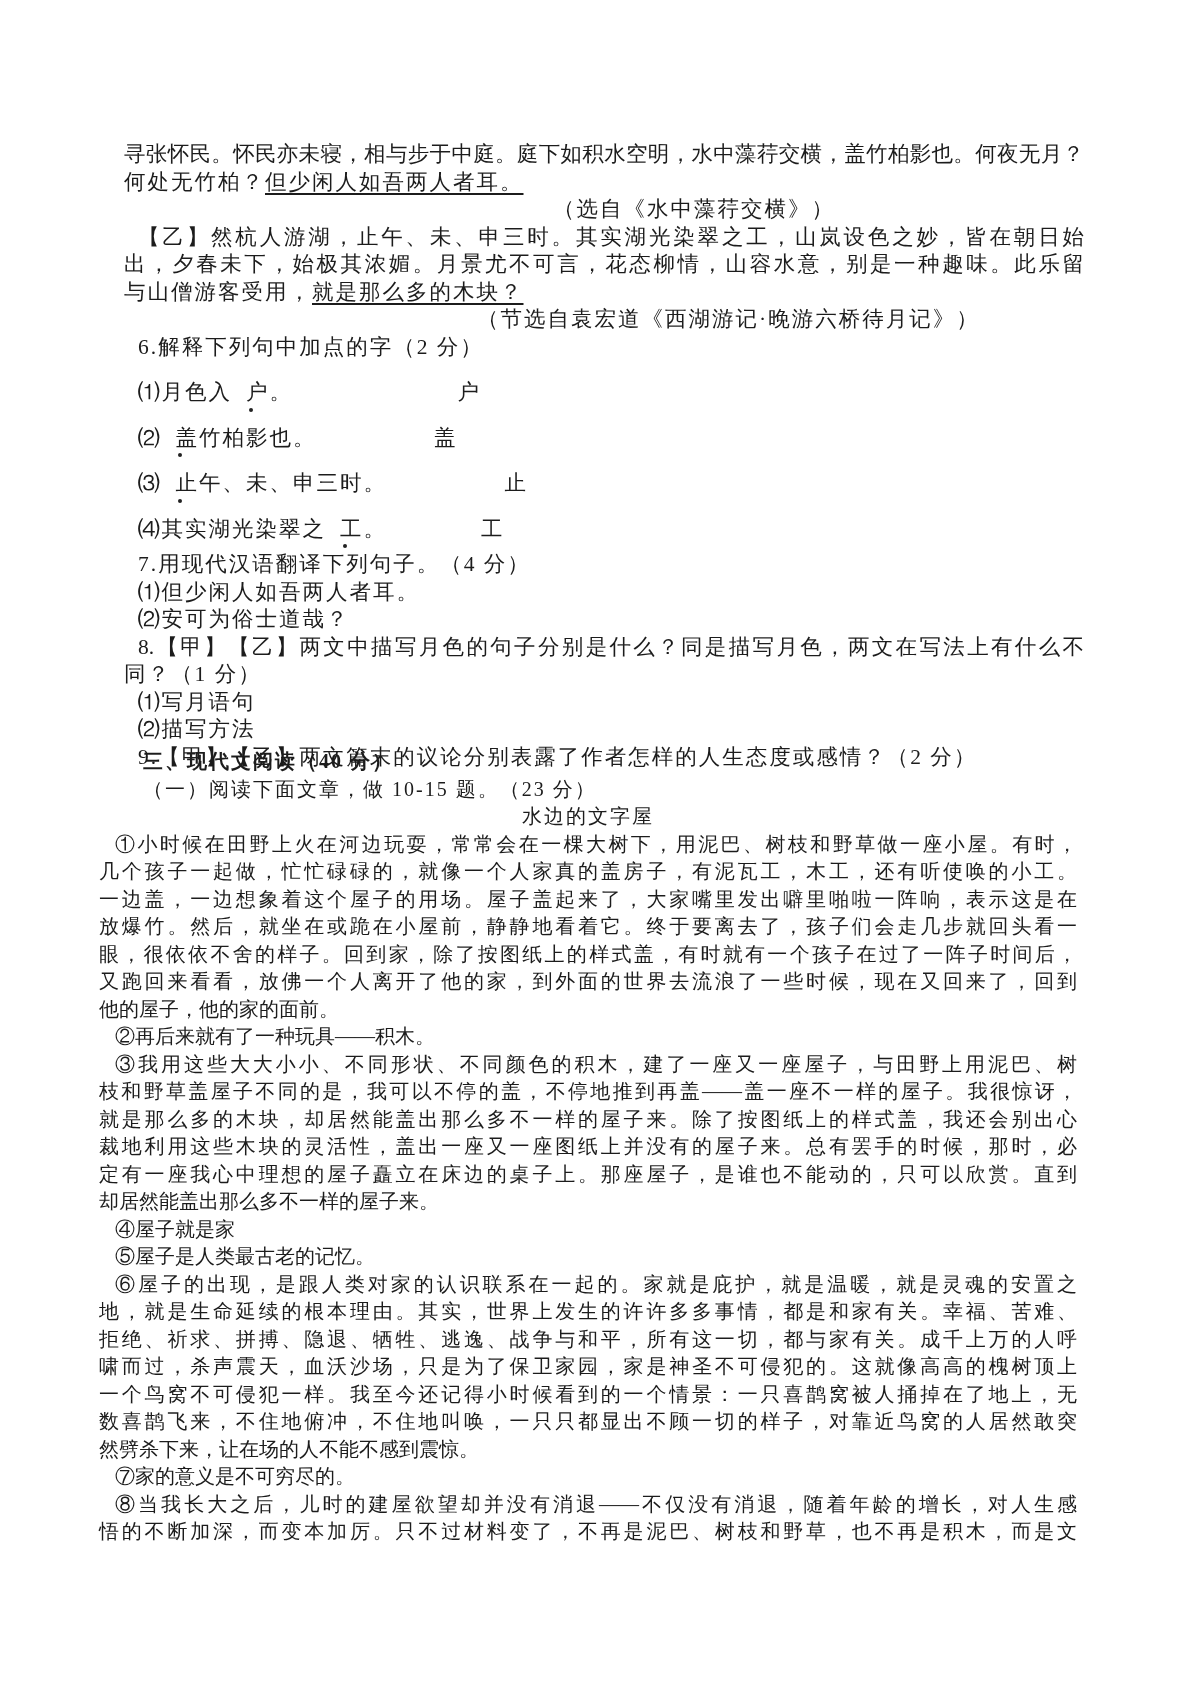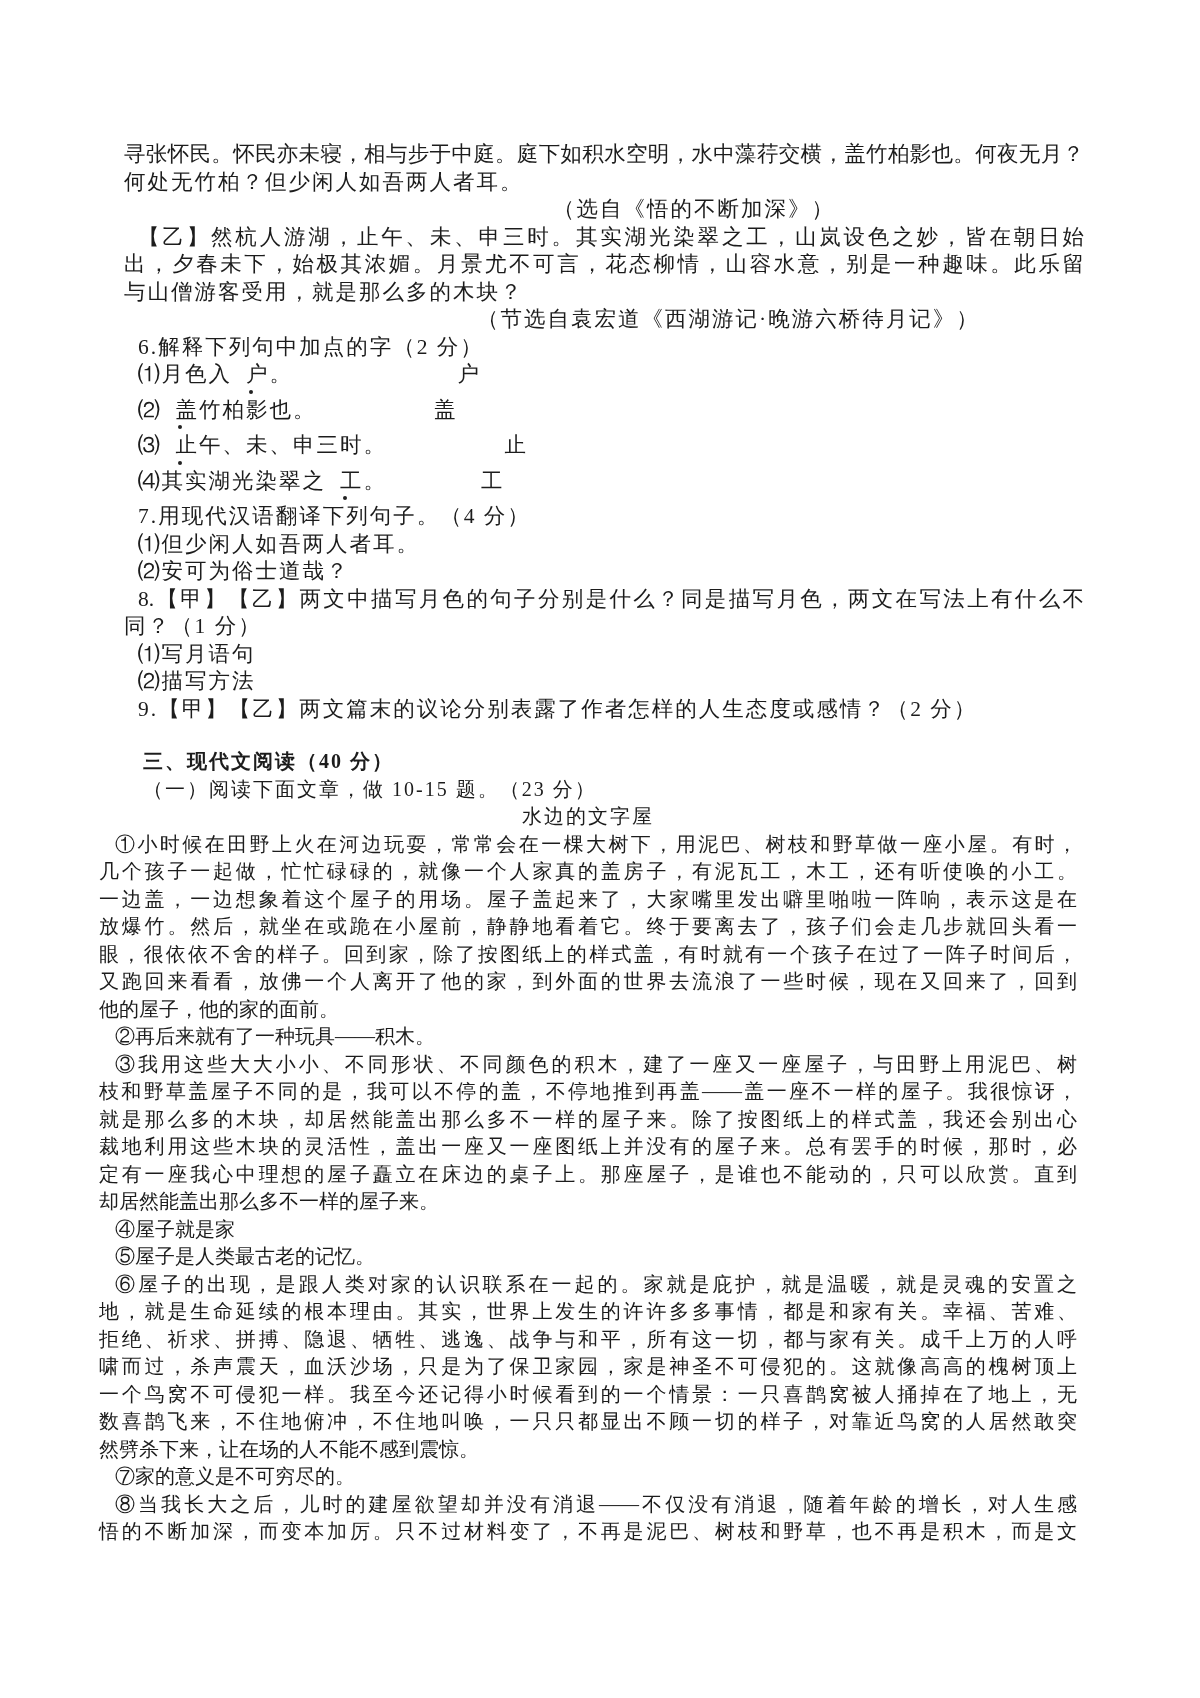--- a/index.html
+++ b/index.html
@@ -27,48 +27,48 @@
     top: 748px;
     width: 978px;
     font-size: 20px;
     line-height: 27.5px;
   }
   .line { white-space: normal; }
   .full { text-align: justify; text-align-last: justify; }
   .ind  { text-indent: 14px; }
   .ind-p{ text-indent: 16px; }
   .ind-h{ text-indent: 44px; }
-  .wide { margin-bottom: 8px; }
+  .wide { margin-bottom: 8px; margin-top: 18px; }
   .center { text-align: center; }
   .src1 { padding-left: 429px; }
   .src2 { padding-left: 353px; }
   .bold { font-weight: bold; }
   .sp { letter-spacing: 2px; }
-  .u { text-underline-offset: 4px; }
+  .u { text-decoration: underline; text-underline-offset: 4px; }
   .dot { position: relative; display: inline-block; }
   .dot::after {
     content: "";
     position: absolute;
     left: 50%;
     margin-left: -2px;
     bottom: -5px;
     width: 4px;
     height: 4px;
     border-radius: 50%;
     background: #222222;
   }
 </style>
 </head>
 <body>
 
 <div class="page">
   <div class="classical">
       <div class="line full"><span>寻张怀民。怀民亦未寝，相与步于中庭。庭下如积水空明，水中藻荇交横，盖竹柏影也。何夜无月？</span></div>
       <div class="line sp"><span>何处无竹柏？</span><span class="u">但少闲人如吾两人者耳。</span></div>
-      <div class="line src1 sp"><span>（选自《悟的不断加深》）</span></div>
+      <div class="line src1 sp"><span>（选自《水中藻荇交横》）</span></div>
       <div class="line ind full"><span>【乙】然杭人游湖，止午、未、申三时。其实湖光染翠之工，山岚设色之妙，皆在朝日始</span></div>
       <div class="line full"><span>出，夕春未下，始极其浓媚。月景尤不可言，花态柳情，山容水意，别是一种趣味。此乐留</span></div>
       <div class="line sp"><span>与山僧游客受用，</span><span class="u">就是那么多的木块？</span></div>
       <div class="line src2 sp"><span>（节选自袁宏道《西湖游记·晚游六桥待月记》）</span></div>
       <div class="line ind sp"><span>6.解释下列句中加点的字（2 分）</span></div>
       <div class="line ind wide sp"><span>⑴月色入</span><span class="dot">户</span><span>。　　　　　　　户</span></div>
       <div class="line ind wide sp"><span>⑵</span><span class="dot">盖</span><span>竹柏影也。　　　　　盖</span></div>
       <div class="line ind wide sp"><span>⑶</span><span class="dot">止</span><span>午、未、申三时。　　　　　止</span></div>
       <div class="line ind wide sp"><span>⑷其实湖光染翠之</span><span class="dot">工</span><span>。　　　　工</span></div>
       <div class="line ind sp"><span>7.用现代汉语翻译下列句子。（4 分）</span></div>

